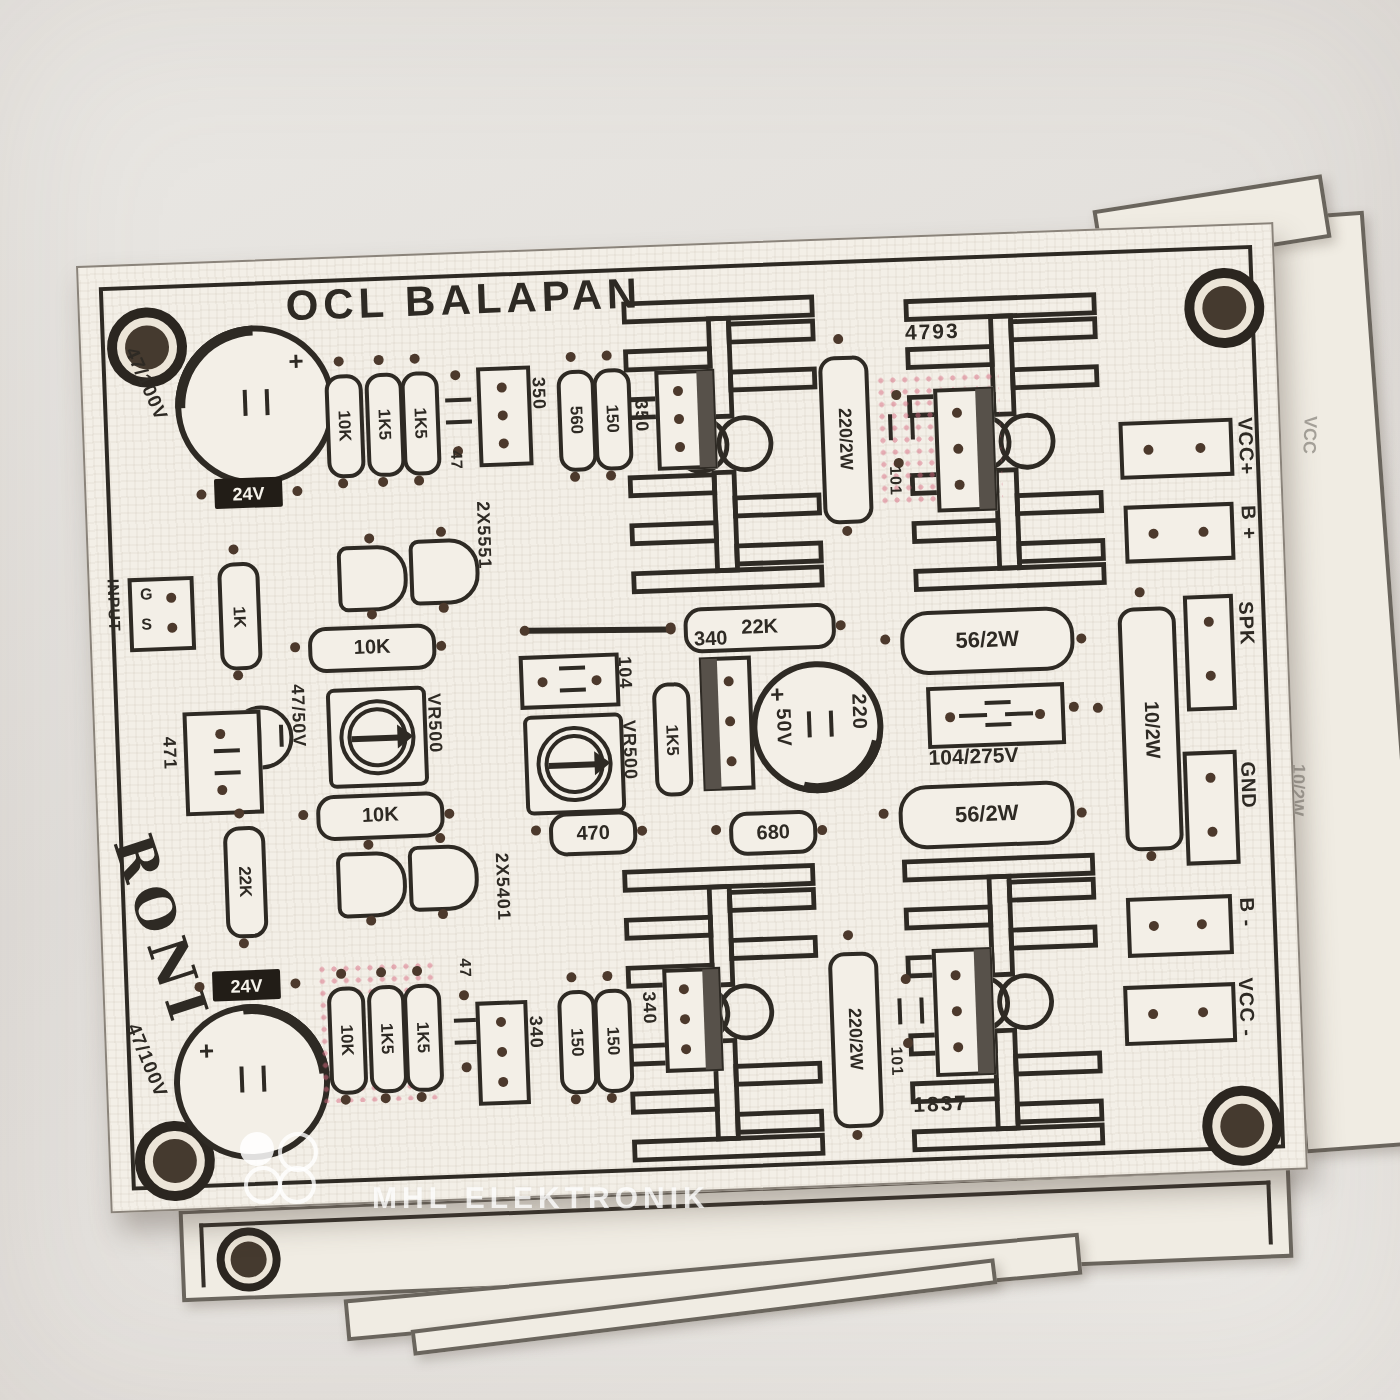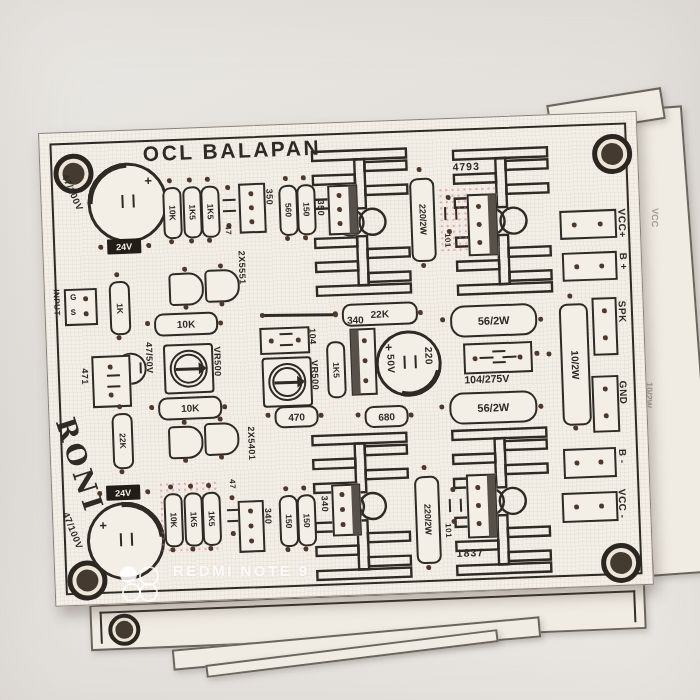--- a/index.html
+++ b/index.html
@@ -465,16 +465,16 @@
       <div class="pad" style="left:7px;top:45px;"></div>
     </div>
     <div class="ht" style="left:402px;top:428px;font-size:10.5px;letter-spacing:1px;">1837</div>
   </div>
 
   <div class="wm" style="left:118px;top:555px;width:300px;height:60px;">
     <span class="wmc" style="left:2px;top:11px;width:17px;height:17px;background:rgba(255,255,255,.85);"></span>
     <span class="wmc" style="left:21px;top:11px;width:16px;height:16px;border:2.5px solid rgba(255,255,255,.8);"></span>
     <span class="wmc" style="left:4px;top:28px;width:15px;height:15px;border:2.5px solid rgba(255,255,255,.8);"></span>
     <span class="wmc" style="left:21px;top:28px;width:15px;height:15px;border:2.5px solid rgba(255,255,255,.8);"></span>
-    <div class="wm-t" style="position:absolute;left:55px;top:7px;">REDMI NOTE 9</div>
+    <div class="wm-t" style="position:absolute;left:68px;top:36px;">MHL ELEKTRONIK</div>
   </div>
 
 </div>
 
 </body></html>

